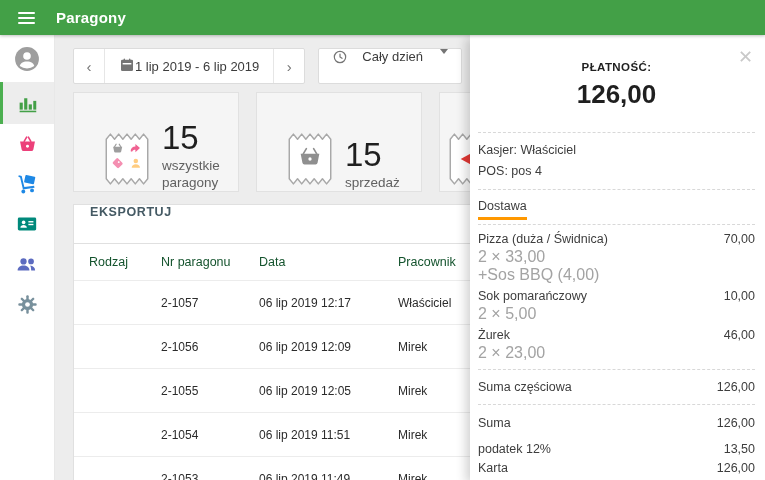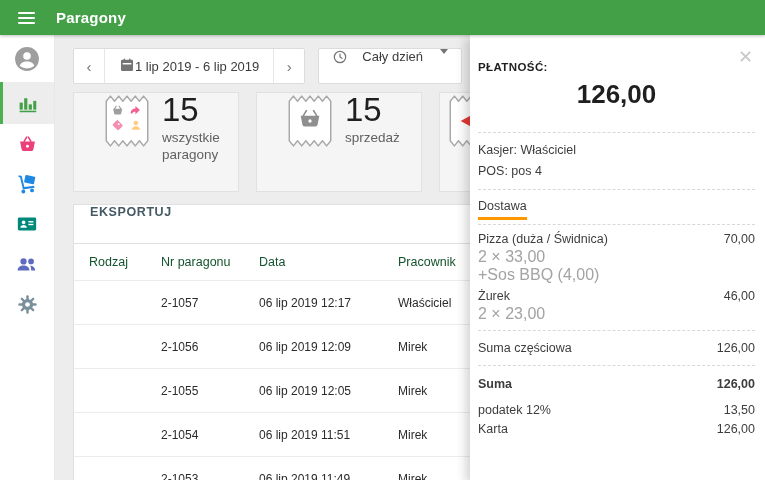--- a/index.html
+++ b/index.html
@@ -29,55 +29,55 @@
     color:#757575;font-size:15px;cursor:pointer}
   .tb-seg{display:flex;align-items:center;padding:0 14px;height:100%;
     border-left:1px solid #e6e6e6;border-right:1px solid #e6e6e6;cursor:pointer}
   .tb-filter{display:flex;align-items:flex-start;gap:14px;padding:0 13px;height:100%;cursor:pointer}
   .tb-pos{width:112px;overflow:hidden;white-space:nowrap}
   .caret{width:0;height:0;border-left:4px solid transparent;border-right:4px solid transparent;
     border-top:5px solid #757575;margin-left:3px}
   
   .stats{position:absolute;top:57px;left:18px;display:flex;gap:17px}
   .card{width:166px;height:100px;background:#f5f5f5;border:1px solid #e1e1e1;display:flex;
-    align-items:flex-start;padding-left:30px;box-sizing:border-box;flex:none}
+    align-items:flex-end;padding-left:30px;box-sizing:border-box;flex:none}
   .card.cut{padding-left:8px}
   .card-icon{margin-right:12px;flex:none}
   .num{font-size:33px;color:#1f1f1f;line-height:1}
   .lbl{font-size:13.5px;color:#616161;line-height:17px;margin-top:3px}
   
   .table{position:absolute;top:169px;left:18px;width:430px;background:#fff;
     border:1px solid #e0e0e0;box-sizing:border-box}
   .export-row{height:38px;display:flex;align-items:flex-start;padding-left:16px;font-size:12.5px;
     font-weight:bold;color:#455a64;letter-spacing:.6px;border-bottom:1px solid #e0e0e0;cursor:pointer}
   .thead,.trow{display:grid;grid-template-columns:72px 98px 62px 77px auto;
     padding-left:15px;align-items:center}
   .thead{height:36px;color:#14532d;font-size:12.5px}
   .trow{height:43px;border-top:1px solid #ececec;font-size:12px;color:#2b2b2b;cursor:pointer}
   .dot{width:10px;height:10px;border-radius:50%;background:#d2d2d2;margin-left:3px}
   
   .panel{position:absolute;left:470px;top:35px;right:0;bottom:0;background:#fff;z-index:30;
     box-shadow:-4px 3px 10px rgba(0,0,0,.18);padding:0 10px 0 8px;box-sizing:border-box;
     font-size:12.5px;color:#3d3d3d}
   .close{position:absolute;top:13px;right:12px;color:#c9c9c9;font-size:18px;cursor:pointer;line-height:1}
-  .pay-label{margin-top:26px;text-align:left;font-size:11.5px;font-weight:bold;color:#1f1f1f;letter-spacing:.4px}
+  .pay-label{margin-top:26px;text-align:center;font-size:11.5px;font-weight:bold;color:#1f1f1f;letter-spacing:.4px}
   .pay-amount{text-align:center;font-size:26px;font-weight:bold;color:#1f1f1f;margin-top:6px}
   .dash{border-top:1px dashed #d8d8d8}
   .dash.m1{margin-top:22px}
   .info{padding:7px 0;line-height:21px}
   .info div{white-space:nowrap}
   .type-row{padding:9px 0 11px}
   .type-row span{border-bottom:3px solid #ff9800;padding-bottom:4px}
   .items-wrap{padding-bottom:9px}
   .item{padding:7px 0 0}
   .irow{display:flex;justify-content:space-between}
   .idet{color:#a3a3a3;font-size:16px;line-height:15px;margin-top:3px}
   .srow{display:flex;justify-content:space-between;padding:10px 0}
   .totals{padding:9px 0 10px}
-  .b{font-weight:bold}
+  .b{font-weight:normal}
   .trow2{display:flex;justify-content:space-between;line-height:19px}
   .totals .trow2.b{margin-bottom:7px}
 </style>
 </head>
 <body>
 
 <div class="app-header">
   <div class="hamburger">
     <span></span>
       <span></span>
@@ -341,20 +341,27 @@
     <div class="item">
       <div class="irow">
         <span>Pizza (duża / Świdnica)</span>
         <span>70,00</span>
       </div>
       <div class="idet">2 × 33,00</div>
       <div class="idet">+Sos BBQ (4,00)</div>
     </div>
     <div class="item">
       <div class="irow">
+        <span>Sok pomarańczowy</span>
+        <span>10,00</span>
+      </div>
+      <div class="idet">2 × 5,00</div>
+    </div>
+    <div class="item">
+      <div class="irow">
         <span>Żurek</span>
         <span>46,00</span>
       </div>
       <div class="idet">2 × 23,00</div>
     </div>
   </div>
 
   <div class="dash"></div>
 
   <div class="srow">

